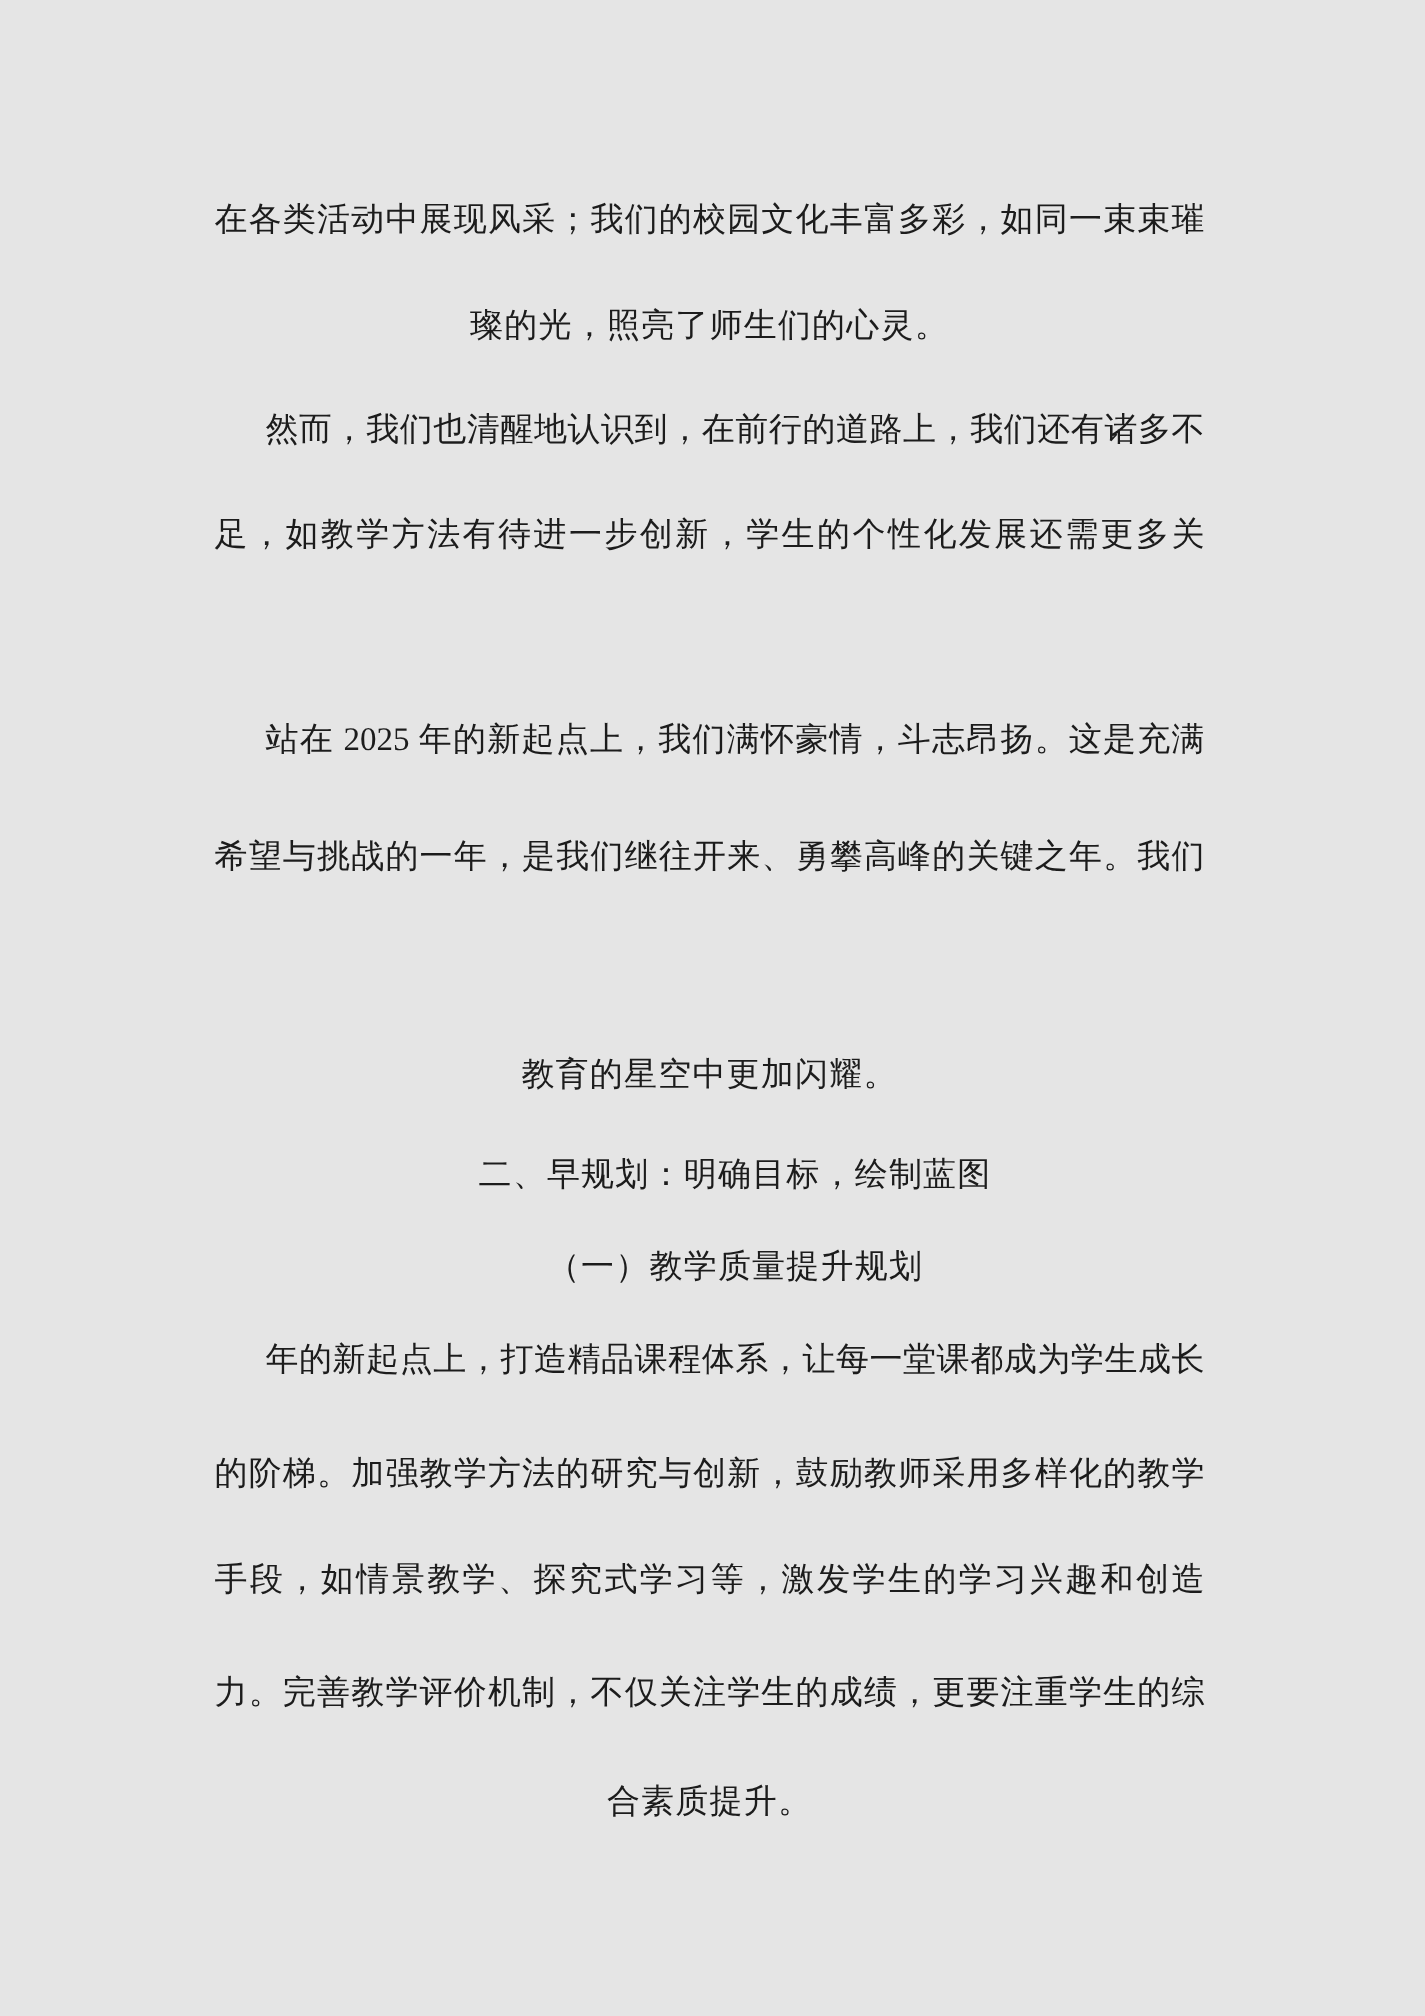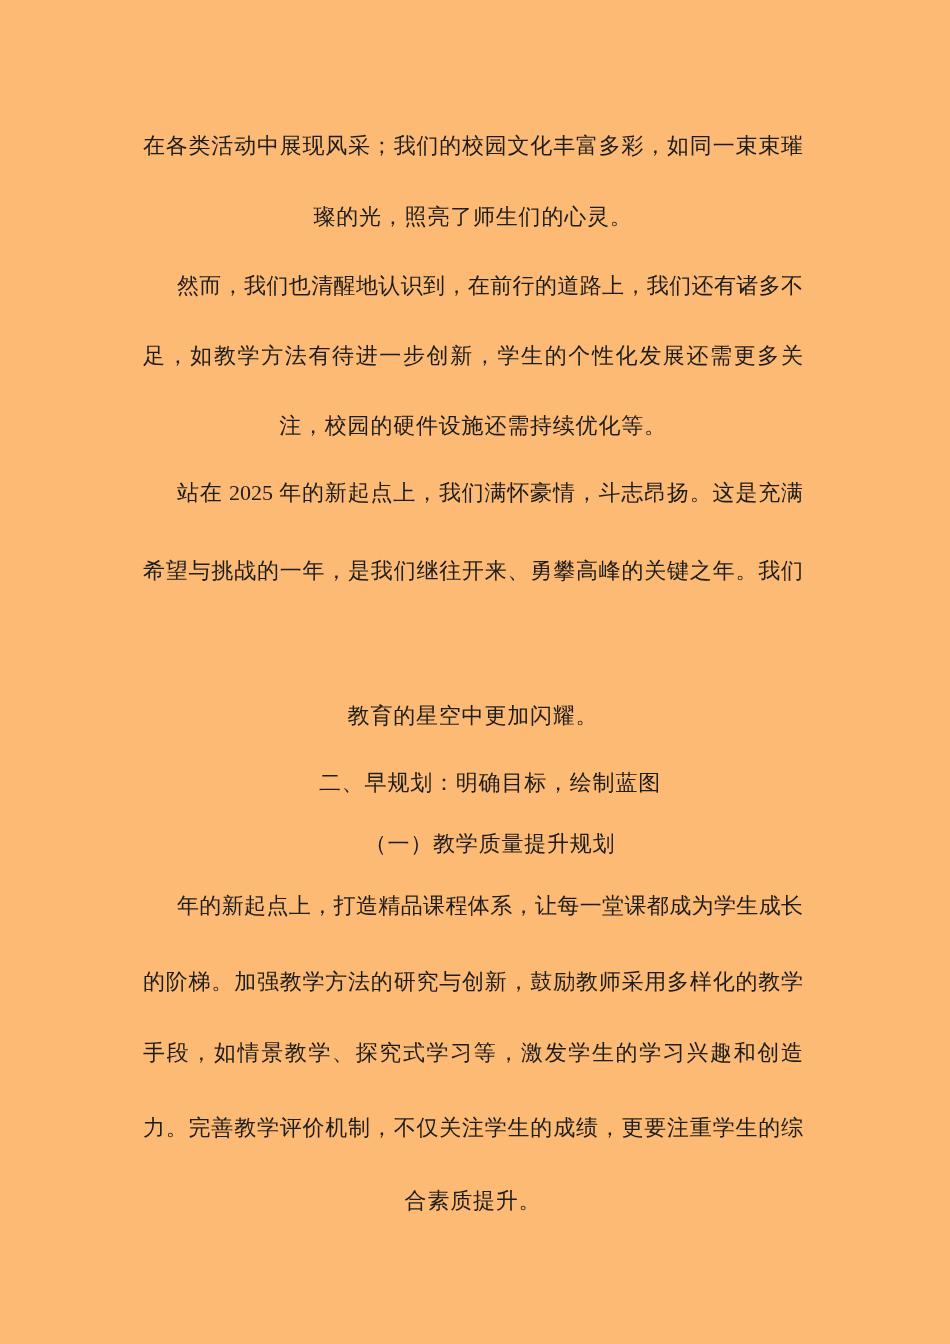--- a/index.html
+++ b/index.html
@@ -4,21 +4,21 @@
 <style>
   html, body {
     margin: 0;
     padding: 0;
     background: #ffffff;
   }
   .page {
     position: relative;
     width: 950px;
     height: 1344px;
-    background: #fdba74;
+    background: #e5e5e5;
     overflow: hidden;
     font-family: "Liberation Serif", "DejaVu Serif", serif;
   }
   .line {
     position: absolute;
     left: 143px;
     width: 660px;
     font-size: 22px;
     line-height: 32px;
     color: #1c1c1c;
@@ -42,21 +42,20 @@
   }
 </style>
 </head>
 <body>
 
 <div class="page">
   <div class="line fill" style="top:130px">在各类活动中展现风采；我们的校园文化丰富多彩，如同一束束璀</div>
   <div class="line plain" style="top:201px">璨的光，照亮了师生们的心灵。</div>
   <div class="line fill indent" style="top:270px">然而，我们也清醒地认识到，在前行的道路上，我们还有诸多不</div>
   <div class="line fill" style="top:340px">足，如教学方法有待进一步创新，学生的个性化发展还需更多关</div>
-  <div class="line plain" style="top:410px">注，校园的硬件设施还需持续优化等。</div>
   <div class="line fill indent" style="top:477px">站在 2025 年的新起点上，我们满怀豪情，斗志昂扬。这是充满</div>
   <div class="line fill" style="top:555px">希望与挑战的一年，是我们继往开来、勇攀高峰的关键之年。我们</div>
   <div class="line plain indent" style="top:767px">二、早规划：明确目标，绘制蓝图</div>
   <div class="line plain" style="top:700px">教育的星空中更加闪耀。</div>
   <div class="line plain indent" style="top:828px">（一）教学质量提升规划</div>
   <div class="line fill indent" style="top:890px">年的新起点上，打造精品课程体系，让每一堂课都成为学生成长</div>
   <div class="line fill" style="top:966px">的阶梯。加强教学方法的研究与创新，鼓励教师采用多样化的教学</div>
   <div class="line fill" style="top:1037px">手段，如情景教学、探究式学习等，激发学生的学习兴趣和创造</div>
   <div class="line fill" style="top:1112px">力。完善教学评价机制，不仅关注学生的成绩，更要注重学生的综</div>
   <div class="line plain" style="top:1185px">合素质提升。</div>

